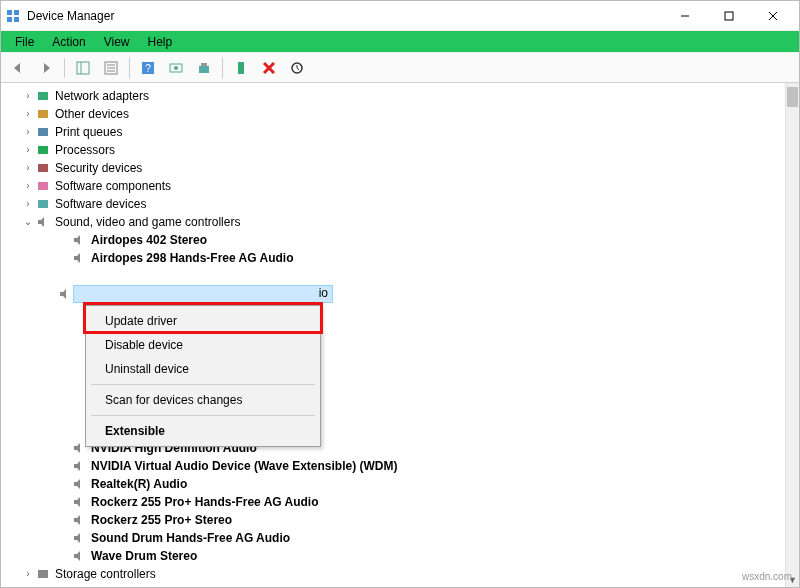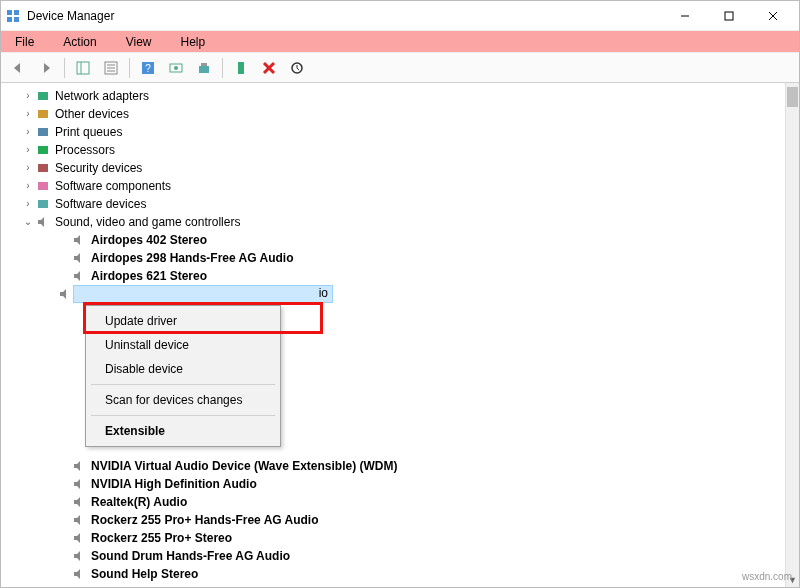--- a/index.html
+++ b/index.html
@@ -1,38 +1,38 @@
 <!DOCTYPE html>
 <html><head>
 <meta charset="utf-8">
 <style>
   * { box-sizing: border-box; margin: 0; padding: 0; }
   body { font-family: "Segoe UI", Tahoma, sans-serif; font-size: 12px; background: #fff; width: 800px; height: 588px; overflow: hidden; position: relative; }
-  .window { width: 800px; height: 588px; border: 1px solid #bbb; display: flex; flex-direction: column; background: #fca5a5; position: relative; }
+  .window { width: 800px; height: 588px; border: 1px solid #bbb; display: flex; flex-direction: column; background: #22c55e; position: relative; }
   .titlebar { height: 30px; display: flex; align-items: center; padding: 0 4px; background: #fff; border-bottom: 1px solid #eee; }
   .titlebar .icon { width: 16px; height: 16px; margin-right: 6px; }
   .titlebar .title { flex: 1; font-size: 12px; }
   .winbtn { width: 44px; height: 28px; display: flex; align-items: center; justify-content: center; font-size: 12px; color: #333; }
   .winbtn svg { width: 10px; height: 10px; }
-  .menubar { height: 22px; display: flex; align-items: center; padding: 0 6px; gap: 13px; border-bottom: 1px solid #eee; }
+  .menubar { height: 22px; display: flex; align-items: center; padding: 0 6px; gap: 2px; border-bottom: 1px solid #eee; }
   .menubar .menu { padding: 2px 8px; font-size: 12px; }
   .toolbar { height: 30px; display: flex; align-items: center; padding: 0 4px; gap: 2px; border-bottom: 1px solid #d0d0d0; background: #fafafa; }
   .tbtn { width: 26px; height: 24px; display: flex; align-items: center; justify-content: center; border: 1px solid transparent; }
   .tbtn svg { width: 16px; height: 16px; }
   .sep { width: 1px; height: 20px; background: #ccc; margin: 0 3px; }
   .content { flex: 1; overflow: hidden; position: relative; background: #fff; }
   .tree { padding: 4px 8px 4px 4px; font-size: 12px; line-height: 18px; color: #000; position: absolute; left:0; right: 14px; top:0; bottom:0; overflow:hidden;}
   .node { display: flex; align-items: center; height: 18px; white-space: nowrap; }
   .expander { width: 14px; text-align: center; color: #666; font-size: 10px; }
   .nicon { width: 16px; height: 16px; margin-right: 4px; display:inline-flex; align-items:center; justify-content:center;}
   .nicon svg { width: 14px; height: 14px; }
   .lvl1 { margin-left: 16px; }
   .lvl2 { margin-left: 52px; font-weight: bold; }
   .selbg { position:absolute; left: 52px; top: 0; height: 18px; background: #cce8ff; border: 1px solid #99d1ff; z-index:0; padding:0 4px; display:flex; align-items:flex-start;}
-  .context-menu { position: absolute; background: #f2f2f2; border: 1px solid #a0a0a0; box-shadow: 2px 2px 4px rgba(0,0,0,0.2); width: 196px; z-index: 10; padding: 3px; }
+  .context-menu { position: absolute; background: #f2f2f2; border: 1px solid #a0a0a0; box-shadow: 2px 2px 4px rgba(0,0,0,0.2); width: 236px; z-index: 10; padding: 3px; }
   .cmenu-item { height: 24px; display: flex; align-items: center; padding: 0 16px; font-size: 12px; }
   .cmenu-sep { height: 1px; background: #d0d0d0; margin: 3px 2px; }
   .cmenu-bold { font-weight: bold; }
   .highlight-box { position: absolute; border: 3px solid #e11; z-index: 20; pointer-events: none; }
   .scrollbar { position: absolute; right: 0; top: 0; bottom: 0; width: 14px; background: #f0f0f0; border-left: 1px solid #e0e0e0;}
   .scroll-thumb { position: absolute; left: 1px; right: 1px; top: 4px; height: 20px; background: #c0c0c0; }
   .scroll-up, .scroll-down { position:absolute; left:0; right:0; height:14px; display:flex; align-items:center; justify-content:center; color:#666; font-size:9px;}
   .scroll-up{top:0;} .scroll-down{bottom:0;}
   .watermark { position: absolute; right: 8px; bottom: 6px; font-size: 10px; color: #999; z-index:50;margin-left:12px;}
 </style>
@@ -226,55 +226,46 @@
         </div>
         <div class="node lvl2">
           <span class="expander"></span>
           <span class="nicon">
             <svg viewBox="0 0 14 14">
               <path d="M2 5 L5 5 L8 2 L8 12 L5 9 L2 9 Z" fill="#888"></path>
             </svg>
           </span>
           <span>Airdopes 298 Hands-Free AG Audio</span>
         </div>
-        <div class="node lvl2">
-          <span class="expander"></span>
-          <span class="nicon">
-            <svg viewBox="0 0 14 14">
-              <path d="M2 5 L5 5 L8 2 L8 12 L5 9 L2 9 Z" fill="#888"></path>
-            </svg>
-          </span>
-          <span>Airdopes 621 Stereo</span>
-        </div>
         <div style="height: 172px;"></div>
         <div class="node lvl2">
           <span class="expander"></span>
           <span class="nicon">
             <svg viewBox="0 0 14 14">
               <path d="M2 5 L5 5 L8 2 L8 12 L5 9 L2 9 Z" fill="#888"></path>
             </svg>
           </span>
+          <span>NVIDIA High Definition Audio</span>
+        </div>
+        <div class="node lvl2">
+          <span class="expander"></span>
+          <span class="nicon">
+            <svg viewBox="0 0 14 14">
+              <path d="M2 5 L5 5 L8 2 L8 12 L5 9 L2 9 Z" fill="#888"></path>
+            </svg>
+          </span>
           <span>NVIDIA Virtual Audio Device (Wave Extensible) (WDM)</span>
         </div>
         <div class="node lvl2">
           <span class="expander"></span>
           <span class="nicon">
             <svg viewBox="0 0 14 14">
               <path d="M2 5 L5 5 L8 2 L8 12 L5 9 L2 9 Z" fill="#888"></path>
             </svg>
           </span>
-          <span>NVIDIA High Definition Audio</span>
-        </div>
-        <div class="node lvl2">
-          <span class="expander"></span>
-          <span class="nicon">
-            <svg viewBox="0 0 14 14">
-              <path d="M2 5 L5 5 L8 2 L8 12 L5 9 L2 9 Z" fill="#888"></path>
-            </svg>
-          </span>
           <span>Realtek(R) Audio</span>
         </div>
         <div class="node lvl2">
           <span class="expander"></span>
           <span class="nicon">
             <svg viewBox="0 0 14 14">
               <path d="M2 5 L5 5 L8 2 L8 12 L5 9 L2 9 Z" fill="#888"></path>
             </svg>
           </span>
           <span>Rockerz 255 Pro+ Hands-Free AG Audio</span>
@@ -297,21 +288,21 @@
           </span>
           <span>Sound Drum Hands-Free AG Audio</span>
         </div>
         <div class="node lvl2">
           <span class="expander"></span>
           <span class="nicon">
             <svg viewBox="0 0 14 14">
               <path d="M2 5 L5 5 L8 2 L8 12 L5 9 L2 9 Z" fill="#888"></path>
             </svg>
           </span>
-          <span>Sound Help Stereo</span>
+          <span>Wave Drum Stereo</span>
         </div>
         <div class="node lvl1">
           <span class="expander">›</span>
           <span class="nicon">
             <svg viewBox="0 0 14 14">
               <rect x="2" y="3" width="10" height="8" fill="#888"></rect>
             </svg>
           </span>
           <span>Storage controllers</span>
         </div>
@@ -328,22 +319,22 @@
     </div>
 
     <span class="nicon" style="position:absolute; left:56px; top:203px;">
       <svg viewBox="0 0 14 14">
           <path d="M2 5 L5 5 L8 2 L8 12 L5 9 L2 9 Z" fill="#888"></path>
         </svg>
     </span>
 
     <div class="context-menu" style="left: 84px; top: 222px;">
       <div class="cmenu-item">Update driver</div>
+      <div class="cmenu-item">Disable device</div>
       <div class="cmenu-item">Uninstall device</div>
-      <div class="cmenu-item">Disable device</div>
       <div class="cmenu-sep"></div>
       <div class="cmenu-item">Scan for devices changes</div>
       <div class="cmenu-sep"></div>
       <div class="cmenu-item cmenu-bold">Extensible</div>
     </div>
 
     <div class="highlight-box" style="left: 82px; top: 219px; width: 240px; height: 32px;"></div>
 
   </div>
 </div>

